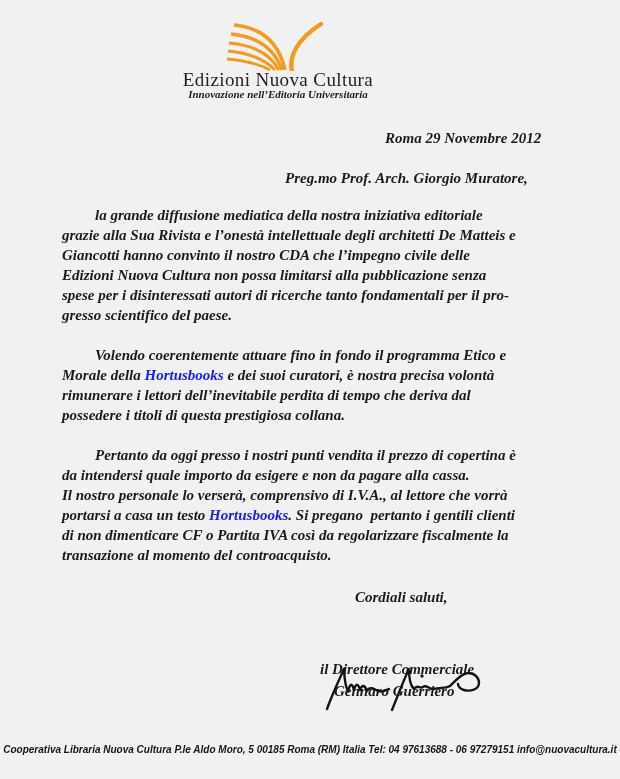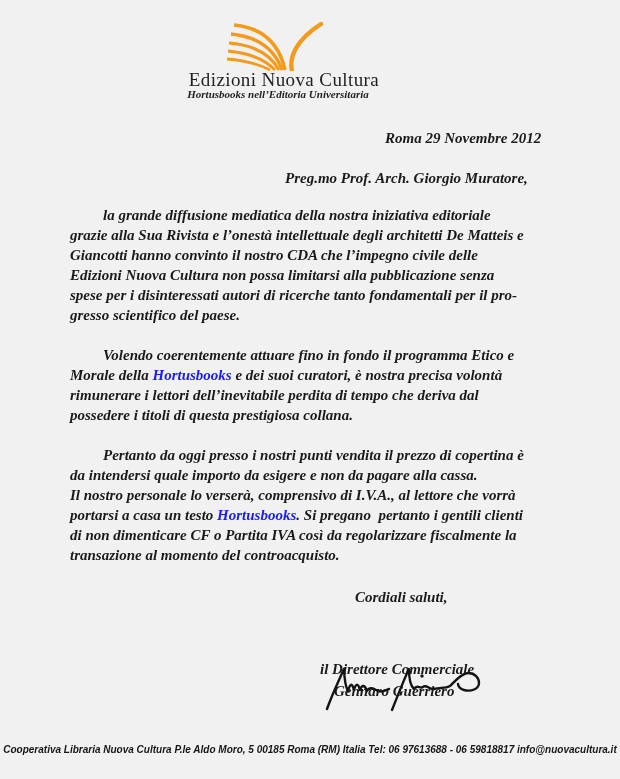--- a/index.html
+++ b/index.html
@@ -7,35 +7,35 @@
     width:620px;height:779px;position:relative;overflow:hidden;
     background:var(--bg,#f1f1f2);
     font-family:"Liberation Serif", serif;
     color:var(--ink,#1a1a1a);
   }
   .abs{position:absolute;}
   
   .logo-mark{left:226px;top:21px;width:106px;height:50px;}
   .logo-mark path{fill:none;stroke:var(--accent,#f49a1c);}
   .logo-title{
-    left:104px;top:69px;width:360px;text-align:center;
+    left:98px;top:69px;width:360px;text-align:center;
     font-size:19px;letter-spacing:0.4px;color:#1f1f1f;
     font-family:"Liberation Serif", serif;white-space:pre;
   }
   .logo-subtitle{
     left:98px;top:88px;width:360px;text-align:center;
     font-size:11px;font-weight:bold;font-style:italic;color:#1f1f1f;
     white-space:pre;
   }
   
   .lettertext{font-weight:bold;font-style:italic;font-size:15px;white-space:pre;}
   .date{left:385px;top:130px;}
   .recipient{left:285px;top:170px;}
   .body{left:62px;top:205px;width:520px;line-height:20px;}
-  .para{margin:0 0 20px 8px;}
+  .para{margin:0 0 20px 0;}
   .para .line{white-space:pre;}
   .para .line:first-child{text-indent:33px;}
   .hl{color:var(--hl,#1a1aff);}
   .closing{left:355px;top:589px;}
   .signer-title{left:320px;top:626px;margin-top:35px;}
   .signer-name{left:334px;top:647px;margin-top:36px;}
   
   .signature{left:321px;top:653px;width:165px;height:60px;}
   .signature path{fill:none;stroke:#141414;stroke-width:2.4;stroke-linecap:round;stroke-linejoin:round;}
   .signature circle{fill:#141414;}
@@ -54,21 +54,21 @@
 
   <svg class="abs logo-mark" viewBox="0 0 106 50" aria-hidden="true">
     <path d="M 8 4 Q 50 8 59 49" stroke-width="3.6"></path>
     <path d="M 5 13 Q 45 17 56 49" stroke-width="3.4"></path>
     <path d="M 3 22 Q 40 25 53 49" stroke-width="3.2"></path>
     <path d="M 2 30 Q 34 33 49 49" stroke-width="3.0"></path>
     <path d="M 1 38 Q 27 40 44 49" stroke-width="2.8"></path>
     <path d="M 66 50 C 63 36 70 19 95 3" stroke-width="4.4" stroke-linecap="round"></path>
   </svg>
   <div class="abs logo-title">Edizioni Nuova Cultura</div>
-  <div class="abs logo-subtitle">Hortusbooks nell’Editoria Universitaria</div>
+  <div class="abs logo-subtitle">Innovazione nell’Editoria Universitaria</div>
 
   <div class="abs lettertext date">Roma 29 Novembre 2012</div>
   <div class="abs lettertext recipient">Preg.mo Prof. Arch. Giorgio Muratore,</div>
 
   <div class="abs lettertext body"><div class="para"><div class="line">la grande diffusione mediatica della nostra iniziativa editoriale</div><div class="line">grazie alla Sua Rivista e l’onestà intellettuale degli architetti De Matteis e</div><div class="line">Giancotti hanno convinto il nostro CDA che l’impegno civile delle</div><div class="line">Edizioni Nuova Cultura non possa limitarsi alla pubblicazione senza</div><div class="line">spese per i disinteressati autori di ricerche tanto fondamentali per il pro-</div><div class="line">gresso scientifico del paese.</div></div><div class="para"><div class="line">Volendo coerentemente attuare fino in fondo il programma Etico e</div><div class="line">Morale della <span class="hl">Hortusbooks</span> e dei suoi curatori, è nostra precisa volontà</div><div class="line">rimunerare i lettori dell’inevitabile perdita di tempo che deriva dal</div><div class="line">possedere i titoli di questa prestigiosa collana.</div></div><div class="para"><div class="line">Pertanto da oggi presso i nostri punti vendita il prezzo di copertina è</div><div class="line">da intendersi quale importo da esigere e non da pagare alla cassa.</div><div class="line">Il nostro personale lo verserà, comprensivo di I.V.A., al lettore che vorrà</div><div class="line">portarsi a casa un testo <span class="hl">Hortusbooks</span>. Si pregano  pertanto i gentili clienti</div><div class="line">di non dimenticare CF o Partita IVA così da regolarizzare fiscalmente la</div><div class="line">transazione al momento del controacquisto.</div></div></div>
 
   <div class="abs lettertext closing">Cordiali saluti,</div>
   <div class="abs lettertext signer-title">il Direttore Commerciale</div>
   <div class="abs lettertext signer-name">Gennaro Guerriero</div>
 
@@ -85,14 +85,14 @@
              C 96 31 99 36 102 34
              C 105 31 109 37 113 36
              C 119 34 124 36 129 33
              C 134 28 141 20 147 20
              C 154 20 158 25 158 30
              C 158 36 150 39 143 37
              C 139 36 137 33 137 31"></path>
     <circle cx="101" cy="23" r="1.7"></circle>
   </svg>
 
-  <div class="abs footer">Cooperativa Libraria Nuova Cultura P.le Aldo Moro, 5 00185 Roma (RM) Italia Tel: 06 97613688 - 06 59818817 info@nuovacultura.it</div>
+  <div class="abs footer">Cooperativa Libraria Nuova Cultura P.le Aldo Moro, 5 00185 Roma (RM) Italia Tel: 04 97613688 - 06 97279151 info@nuovacultura.it</div>
 </div>
 
 </body></html>

